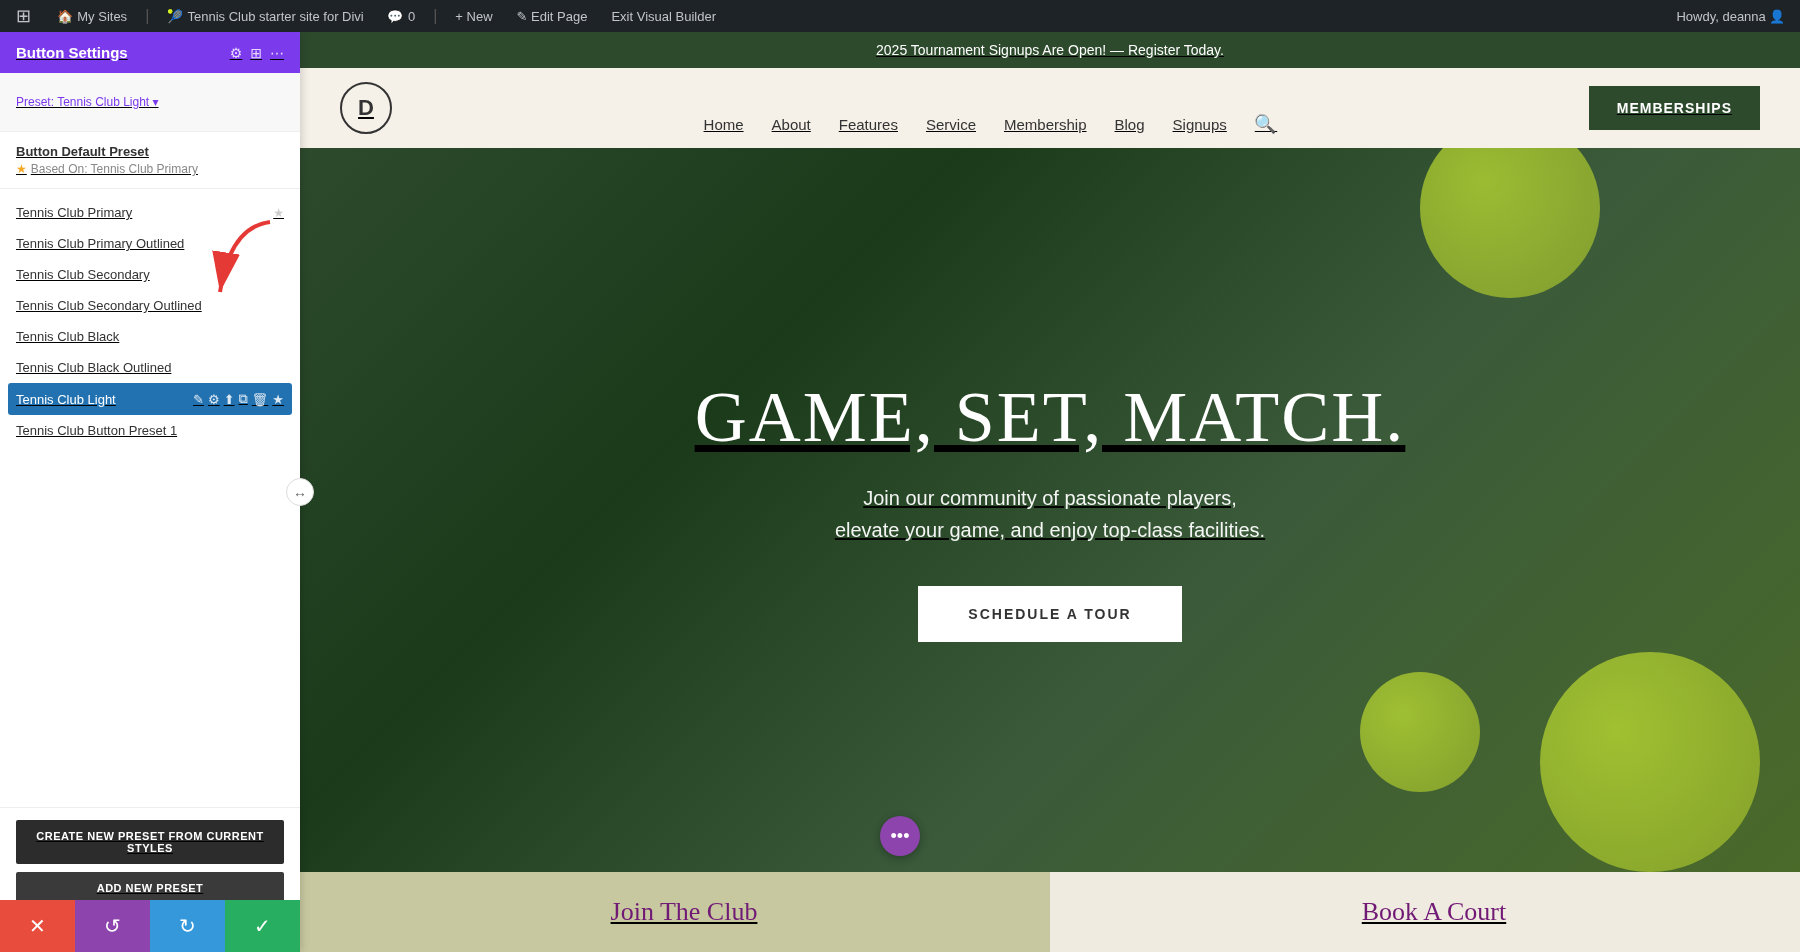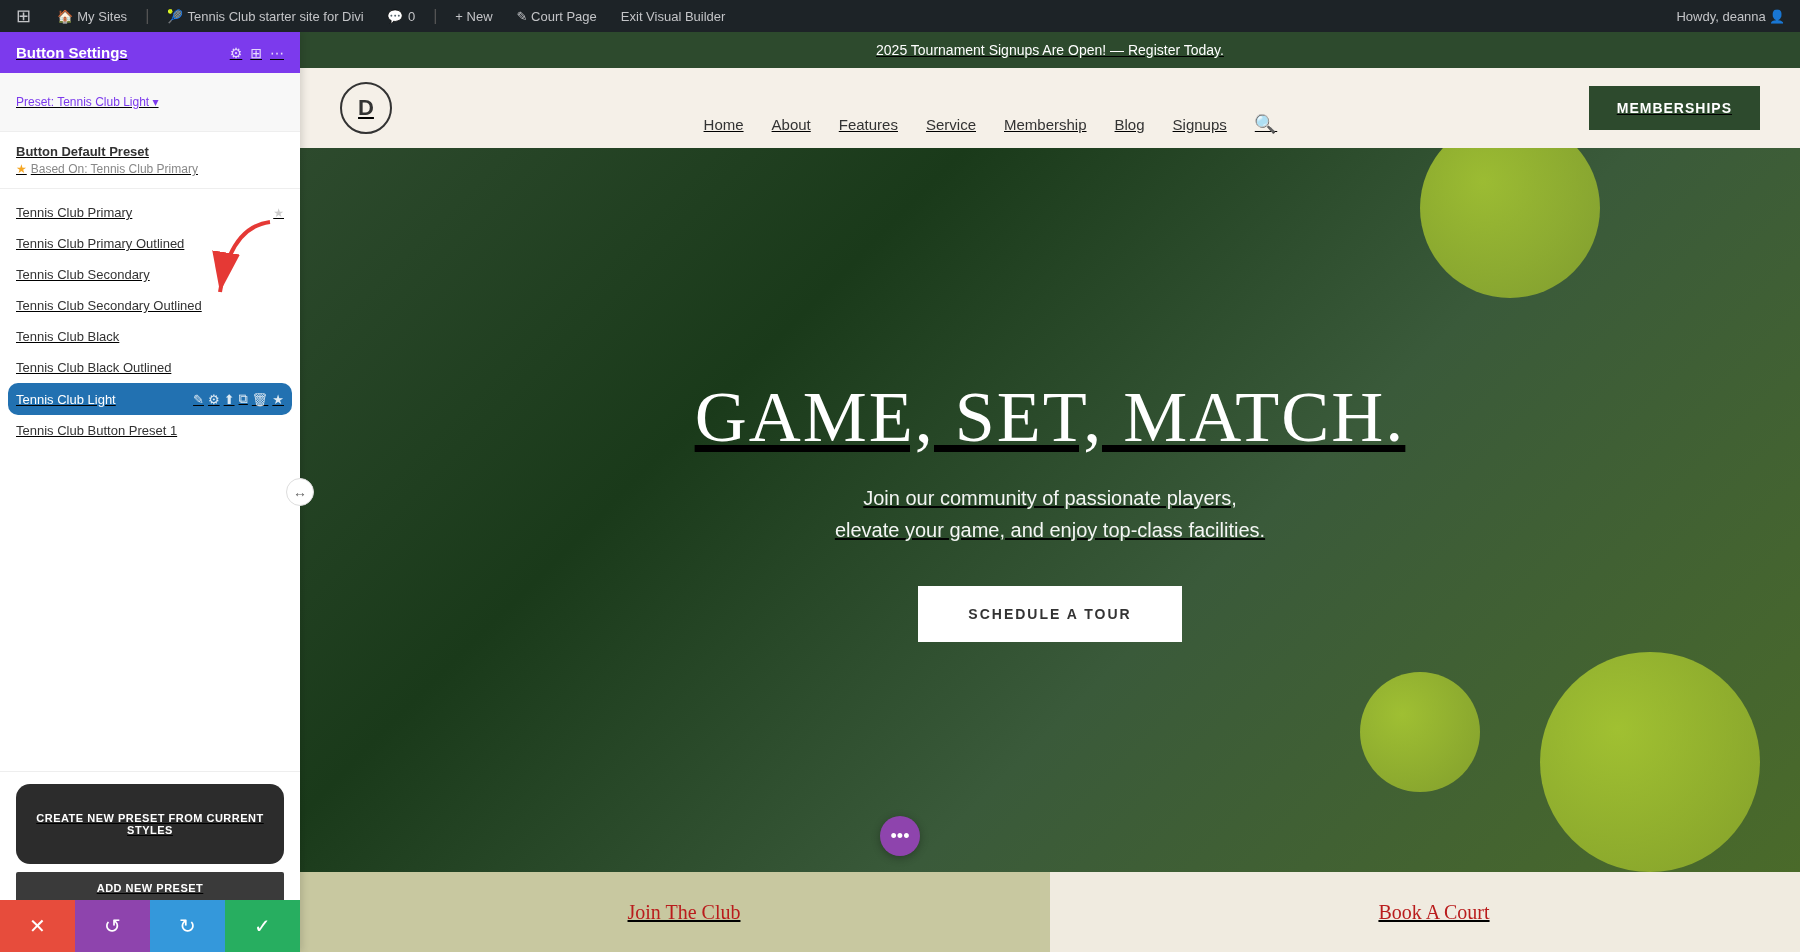--- a/index.html
+++ b/index.html
@@ -121,21 +121,21 @@
       color: #333;
       cursor: pointer;
       display: flex;
       align-items: center;
       justify-content: space-between;
       position: relative;
     }
     .preset-item.active {
       background: #2271b1;
       color: #fff;
-      border-radius: 10px;
+      border-radius: 3px;
       margin: 0 8px;
       padding: 8px 8px;
     }
     .preset-item-name { flex: 1; }
     .preset-star {
       color: #ccc;
       font-size: 12px;
     }
     .preset-item-actions {
       display: flex;
@@ -161,28 +161,28 @@
       padding: 12px 16px;
       display: flex;
       flex-direction: column;
       gap: 8px;
       border-top: 1px solid #eee;
     }
     .btn-create-preset {
       background: #2c2c2c;
       color: #fff;
       border: none;
-      padding: 28px 12px;
+      padding: 10px 12px;
       font-size: 11px;
       font-weight: 700;
       letter-spacing: 0.5px;
       cursor: pointer;
       text-align: center;
       text-transform: uppercase;
-      border-radius: 14px;
+      border-radius: 2px;
     }
     .btn-add-preset {
       background: #3a3a3a;
       color: #fff;
       border: none;
       padding: 10px 12px;
       font-size: 11px;
       font-weight: 700;
       letter-spacing: 0.5px;
       cursor: pointer;
@@ -408,23 +408,23 @@
       justify-content: center;
     }
     .strip-right {
       flex: 1;
       background: #f0ebe0;
       display: flex;
       align-items: center;
       justify-content: center;
     }
     .strip-text {
-      font-size: 20px;
+      font-size: 26px;
       font-weight: 400;
-      color: #b91c1c;
+      color: #701a75;
       font-family: Georgia, serif;
       margin-left: 18px;
     }
 
     
     .fab {
       position: absolute;
       bottom: 96px;
       left: 50%;
       transform: translateX(-50%);
@@ -458,21 +458,21 @@
   </span>
   <span class="admin-bar-item">
     <span>💬</span>
     <span>0</span>
   </span>
   <span class="admin-bar-separator">|</span>
   <span class="admin-bar-item">
     <span>+ New</span>
   </span>
   <span class="admin-bar-item">
-    <span>✎ Court Page</span>
+    <span>✎ Edit Page</span>
   </span>
   <span class="admin-bar-item">
     <span>Exit Visual Builder</span>
   </span>
   <div class="admin-bar-right">
     <span class="admin-bar-item">
       <span>Howdy, deanna</span>
       <span>👤</span>
     </span>
   </div>

